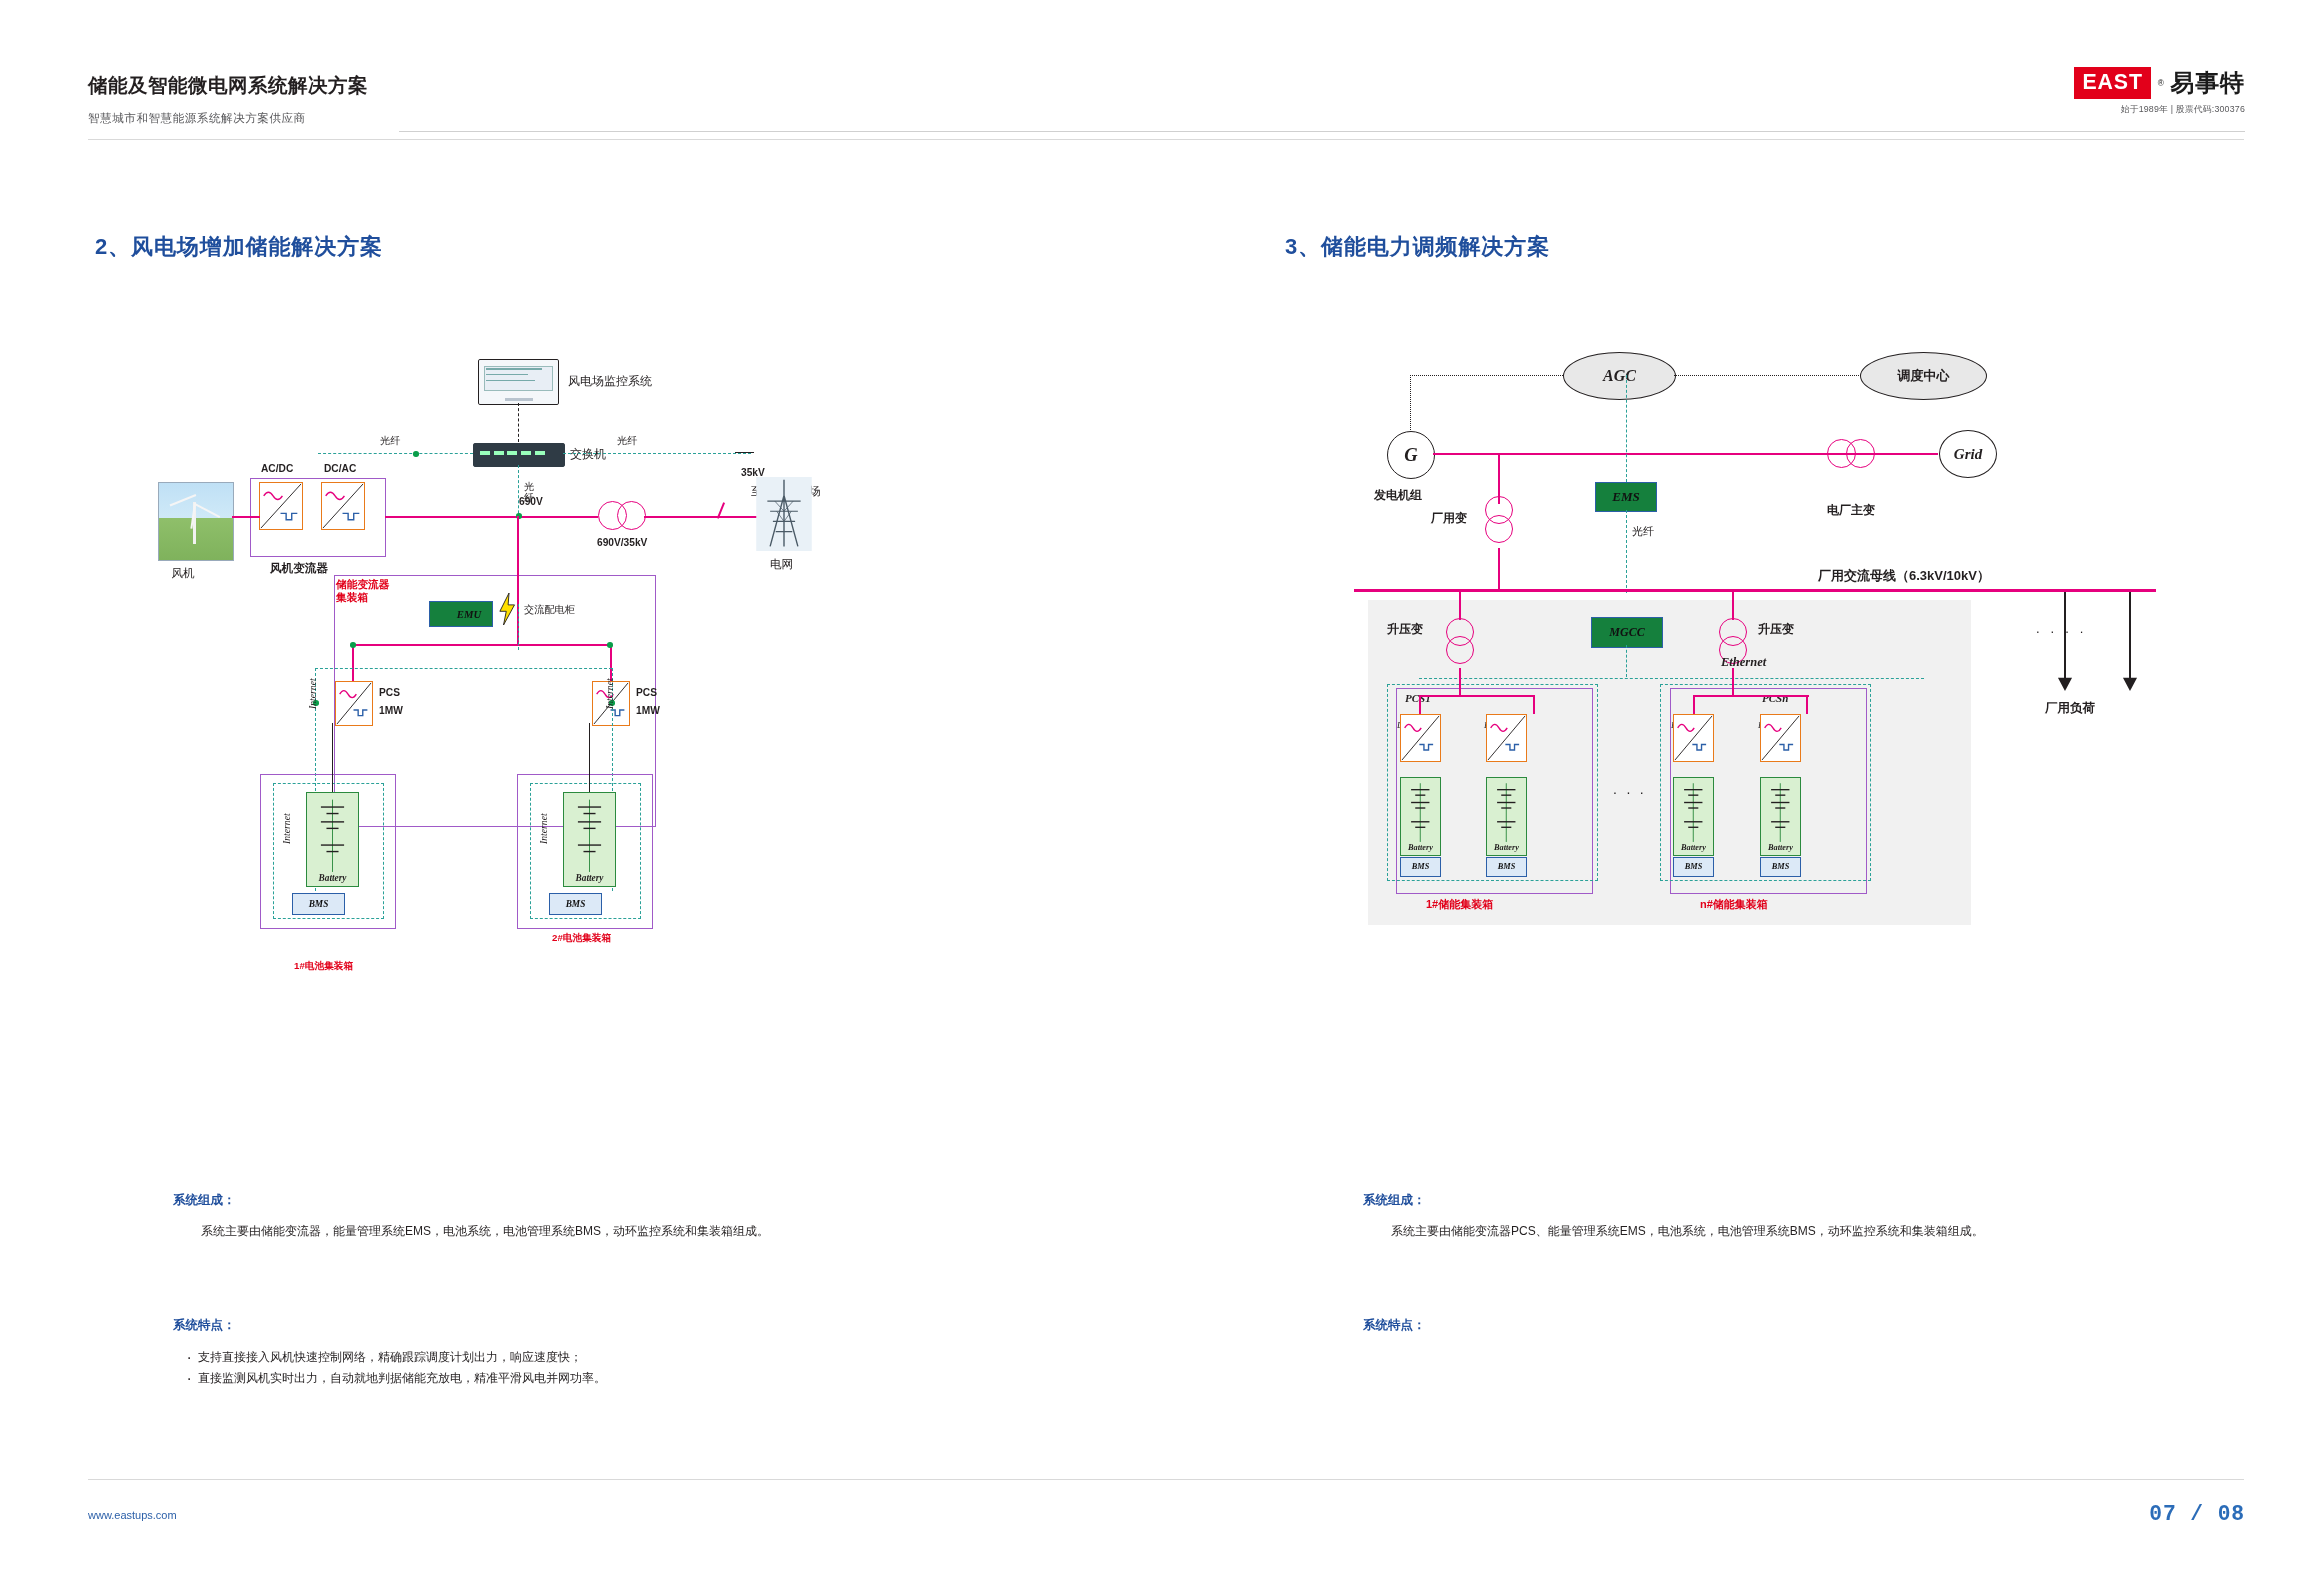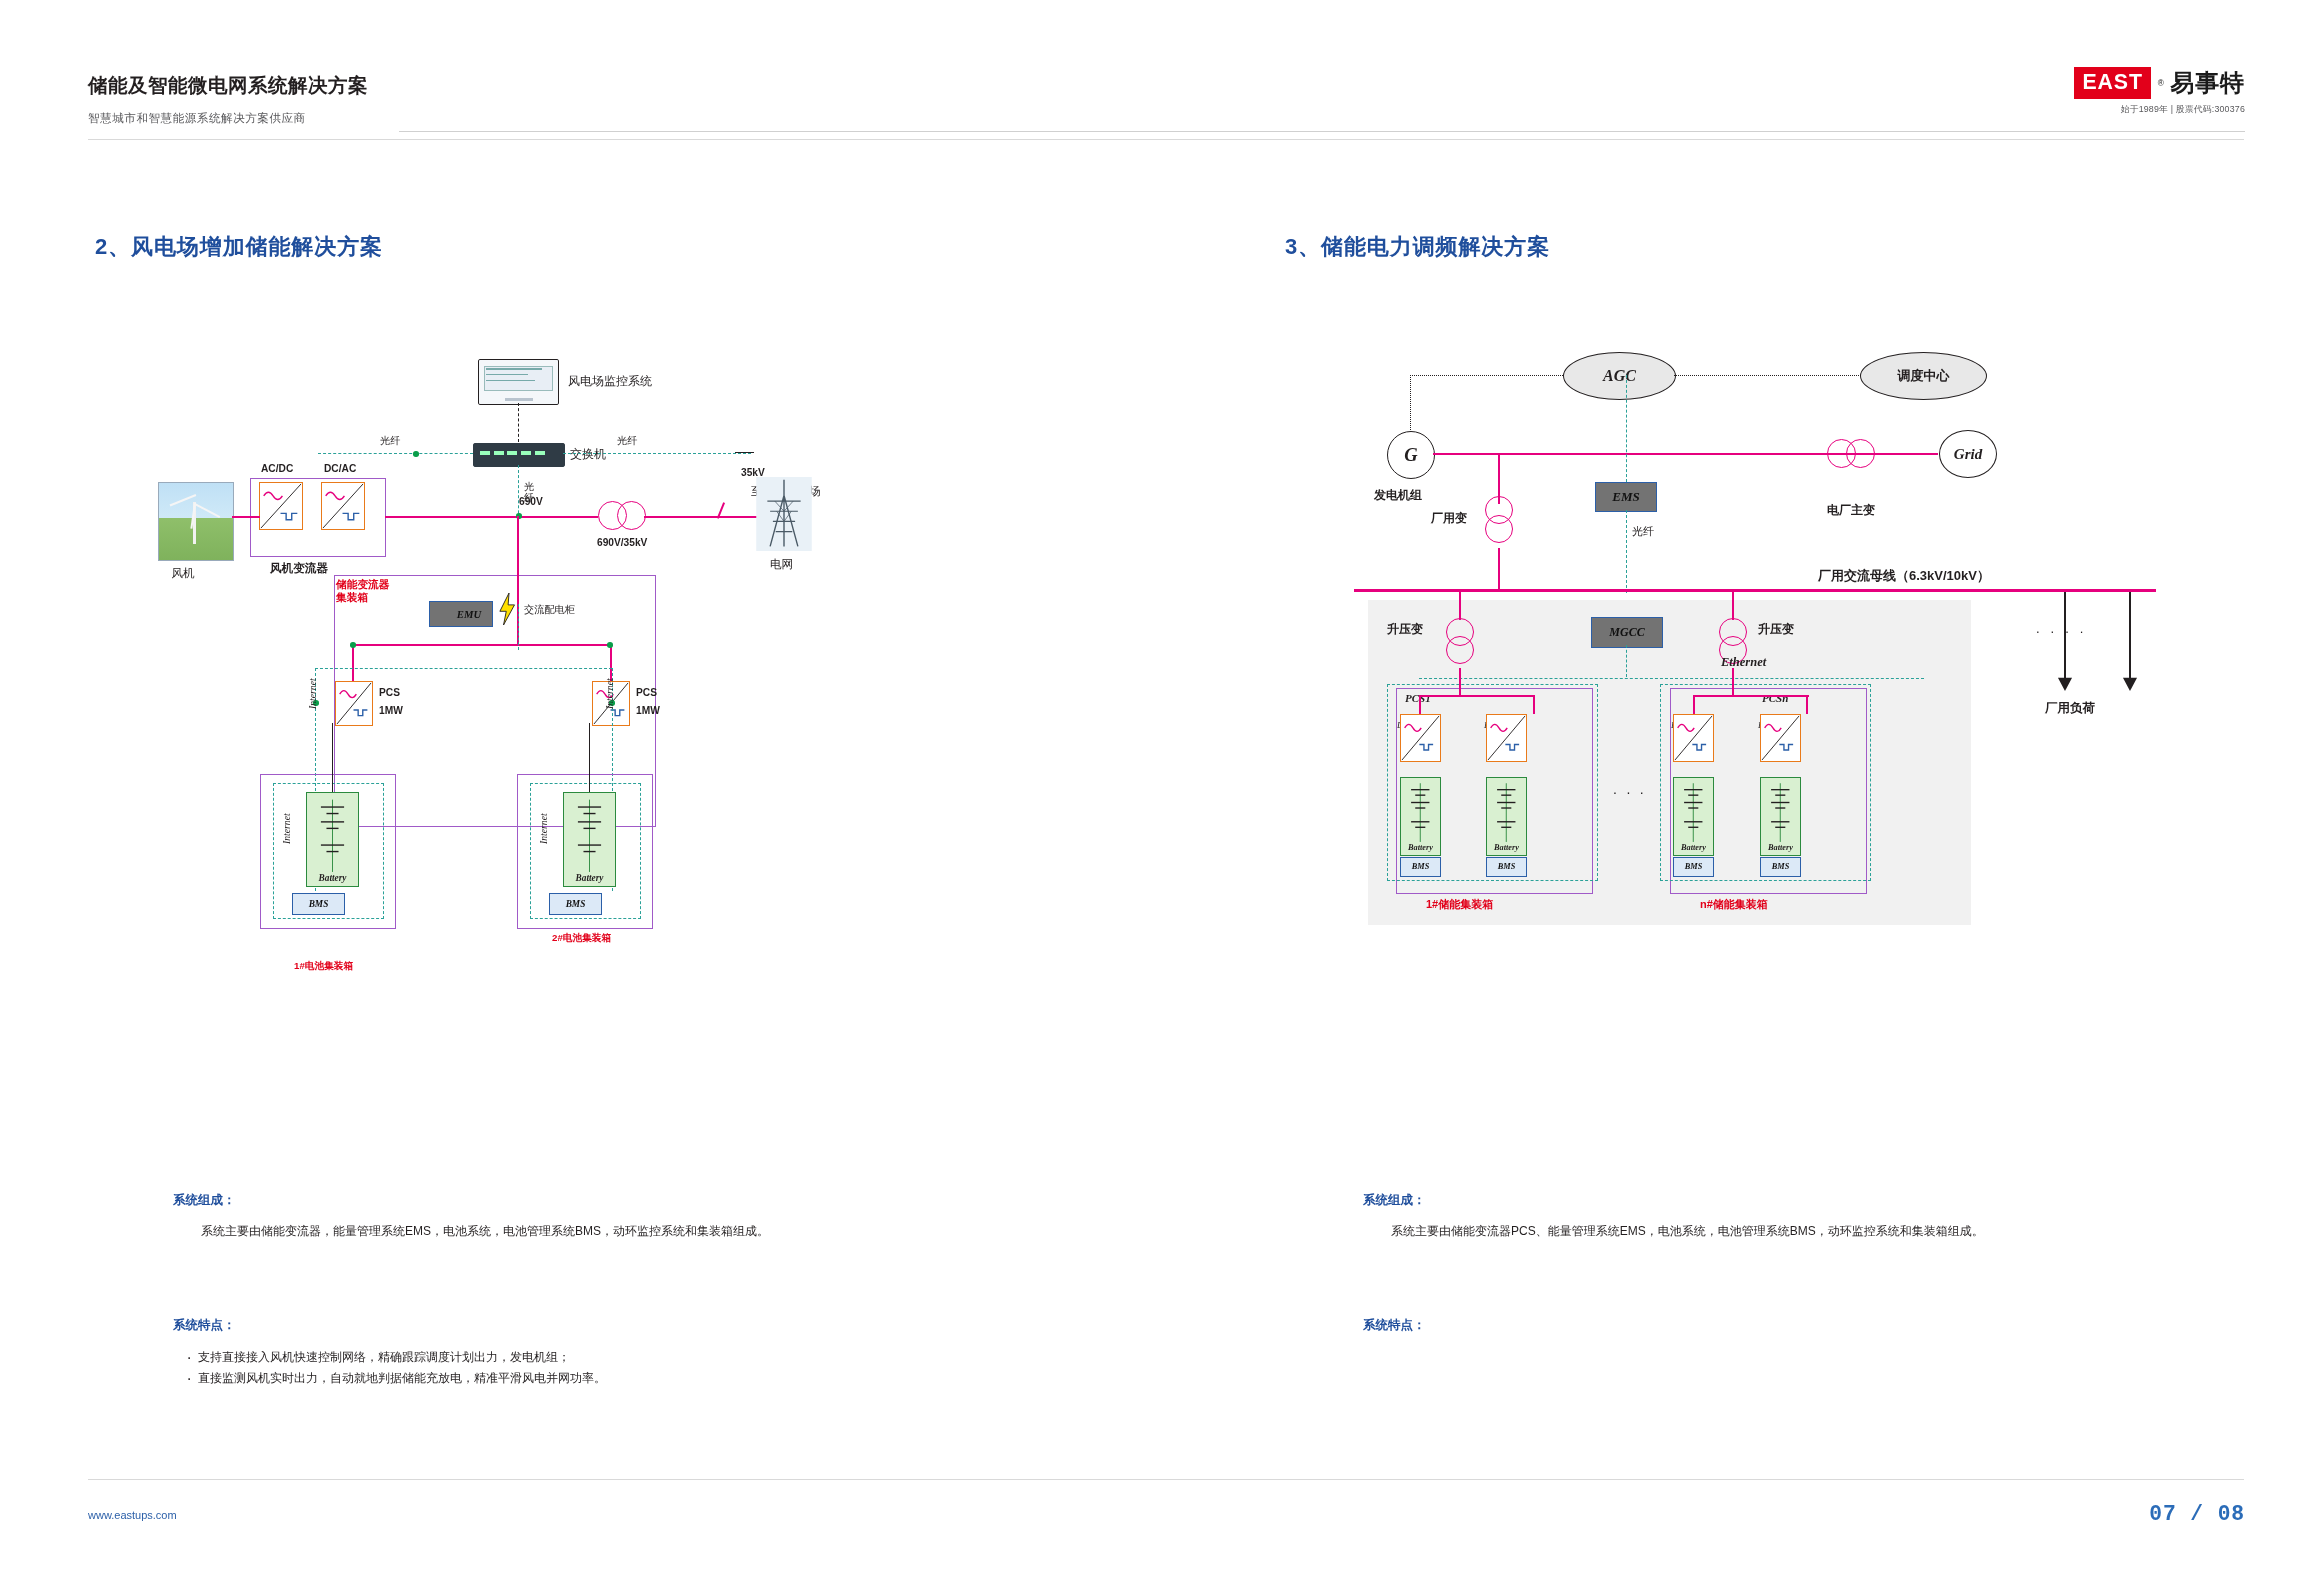--- a/index.html
+++ b/index.html
@@ -44,21 +44,21 @@
 
   
   .conv{position:absolute;border:0.9px solid #e97a1a;background:#fff;}
   .conv .diagline{position:absolute;left:0;top:0;width:100%;height:100%;}
 
   
   .batt{position:absolute;border:0.9px solid #2b8a3e;background:#d9f0d1;}
   .batt-lbl{position:absolute;bottom:2.8px;width:100%;text-align:center;font-style:italic;font-weight:bold;font-size:9.3px;font-family:"Liberation Serif",serif;}
   .bms{position:absolute;border:0.9px solid #2b5fa8;background:#dce9f7;display:flex;align-items:center;justify-content:center;font-style:italic;font-weight:bold;font-size:9.3px;font-family:"Liberation Serif",serif;color:#111;}
 
-  .ems{position:absolute;border:0.9px solid #2b5fa8;background:#737373;display:flex;align-items:center;justify-content:center;font-style:italic;font-weight:bold;font-size:11px;font-family:"Liberation Serif",serif;color:#111;}
+  .ems{position:absolute;border:0.9px solid #2b5fa8;background:#15803d;display:flex;align-items:center;justify-content:center;font-style:italic;font-weight:bold;font-size:11px;font-family:"Liberation Serif",serif;color:#111;}
   .ellipse{position:absolute;border:1.4px solid #231f20;border-radius:50%;background:#e8e8e8;display:flex;align-items:center;justify-content:center;font-style:italic;font-weight:bold;font-family:"Liberation Serif",serif;}
   .circ{position:absolute;border:1.9px solid #231f20;border-radius:50%;background:#fff;display:flex;align-items:center;justify-content:center;font-style:italic;font-weight:bold;font-family:"Liberation Serif",serif;}
   .xfmr{position:absolute;}
   .xfmr .c1,.xfmr .c2{position:absolute;border:1.9px solid #e6007e;border-radius:50%;top:0;}
 
   
   .sub-h{position:absolute;font-size:12.5px;font-weight:bold;color:#1f4e9c;}
   .para{position:absolute;font-size:12px;color:#231f20;line-height:1.65;}
   .bullets{position:absolute;font-size:12px;color:#231f20;line-height:1.75;}
   .bullets div{position:relative;padding-left:16px;}
@@ -465,21 +465,21 @@
     <div class="bms" style="left:415px;top:514px;width:39px;height:17.6px;font-size:8.3px;">BMS</div>
     <div class="lbl lbl-b" style="left:355px;top:554px;font-size:11px;color:#e2001a;">n#储能集装箱</div>
 
     <div class="lbl" style="left:268px;top:438px;font-size:14px;letter-spacing:2.8px;">. . .</div>
   </div>
 
   <div class="sub-h" style="left:173px;top:1192px;">系统组成：</div>
   <div class="para" style="left:173px;top:1222px;width:728px;text-indent:28px;">系统主要由储能变流器，能量管理系统EMS，电池系统，电池管理系统BMS，动环监控系统和集装箱组成。</div>
   <div class="sub-h" style="left:173px;top:1317px;">系统特点：</div>
   <div class="bullets" style="left:182px;top:1347px;width:742px;">
-    <div>支持直接接入风机快速控制网络，精确跟踪调度计划出力，发电机组；</div>
+    <div>支持直接接入风机快速控制网络，精确跟踪调度计划出力，响应速度快；</div>
     <div>直接监测风机实时出力，自动就地判据储能充放电，精准平滑风电并网功率。</div>
   </div>
 
   <div class="sub-h" style="left:1363px;top:1192px;">系统组成：</div>
   <div class="para" style="left:1363px;top:1222px;width:737px;text-indent:28px;">系统主要由储能变流器PCS、能量管理系统EMS，电池系统，电池管理系统BMS，动环监控系统和集装箱组成。</div>
   <div class="sub-h" style="left:1363px;top:1317px;">系统特点：</div>
   <div class="bullets" style="left:1373px;top:1347px;width:742px;">
   </div>
 
   <div class="foot-rule"></div>

